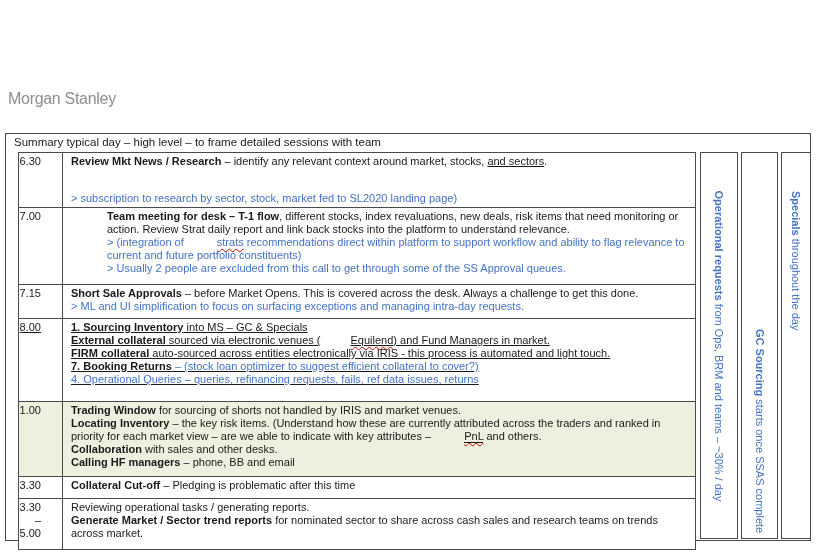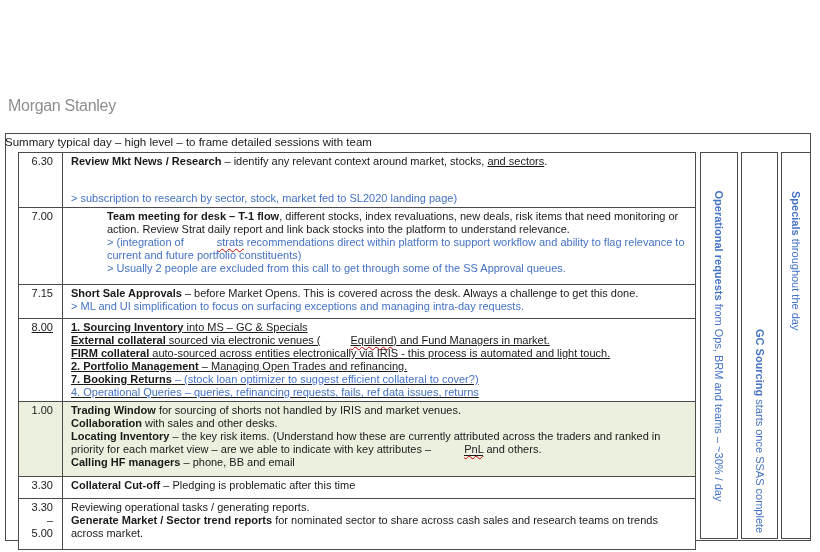--- a/index.html
+++ b/index.html
@@ -2,41 +2,41 @@
 <html style="--blue: #4472c4; --highlight: #ebf1de; --logo_gray: #8e8e8e; --border: #4a4a4a; --wavy_red: #c00000;"><head>
 <meta charset="utf-8">
 <style>
   html,body{margin:0;padding:0;background:#ffffff;}
   body{
     width:820px;height:552px;position:relative;overflow:hidden;
     font-family:"Liberation Sans","DejaVu Sans",sans-serif;
     color:#1a1a1a;
   }
   .logo{
-    position:absolute;left:8px;top:97px;
+    position:absolute;left:8px;top:90px;
     font-size:16px;letter-spacing:-0.3px;color:var(--logo_gray);
   }
   .outer-box{
     position:absolute;left:5px;top:133px;width:806px;height:408px;
     border:1px solid var(--border);box-sizing:border-box;background:#fff;
   }
   .table-header{
-    position:absolute;left:5px;top:136px;font-size:11.5px;color:#1a1a1a;
+    position:absolute;left:14px;top:136px;font-size:11.5px;color:#1a1a1a;
   }
   .schedule{
     position:absolute;left:18px;top:152px;width:678px;
     border:1px solid var(--border);box-sizing:border-box;background:#fff;
   }
   .row{display:flex;border-top:1px solid var(--border);font-size:11px;line-height:13px;}
   .row:first-child{border-top:none;}
   .row.hl{background:var(--highlight);}
   .time{
     flex:0 0 44px;width:44px;box-sizing:border-box;
     border-right:1px solid var(--border);
-    text-align:right;padding:2px 9px 0 0;
+    text-align:right;padding:2px 21px 0 0;
   }
   .desc{flex:1;padding:2px 4px 2px 8px;}
   .line.gap{margin-top:24px;}
   .b{font-weight:bold;}
   .blue{color:var(--blue);}
   .u{text-decoration:underline;}
   .wavy{
     text-decoration:underline;text-decoration-style:wavy;
     text-decoration-color:var(--wavy_red);text-decoration-thickness:1px;
     text-underline-offset:2px;
@@ -107,33 +107,32 @@
         </div>
       </div>
       <div class="row">
         <div class="time">
           <div class="tline">8.00</div>
         </div>
         <div class="desc">
           <div class="line"><span class="b">1. Sourcing Inventory</span><span class=""> into MS – GC &amp; Specials</span></div>
           <div class="line"><span class="b">External collateral</span><span class=""> sourced via electronic venues (</span><span class="wavy">Equilend</span><span class="">) and Fund Managers in market.</span></div>
           <div class="line"><span class="b">FIRM collateral</span><span class=""> auto-sourced across entities electronically via IRIS - this process is automated and light touch.</span></div>
-          <div class="line"><span class="b">2. Portfolio Management</span><span class=""> – Managing Open Trades and refinancing.</span></div>
           <div class="line"><span class="b">7. Booking Returns</span><span class="blue"> – (stock loan optimizer to suggest efficient collateral to cover?)</span></div>
           <div class="line"><span class="blue">4. Operational Queries – queries, refinancing requests, fails, ref data issues, returns</span></div>
         </div>
       </div>
       <div class="row hl">
         <div class="time">
           <div class="tline">1.00</div>
         </div>
         <div class="desc">
           <div class="line"><span class="b">Trading Window</span><span class=""> for sourcing of shorts not handled by IRIS and market venues.</span></div>
+          <div class="line"><span class="b">Locating Inventory</span><span class=""> – the key risk items. (Understand how these are currently attributed across the traders and ranked in priority for each market view – are we able to indicate with key attributes – </span><span class="u wavy">PnL</span><span class=""> and others.</span></div>
           <div class="line"><span class="b">Collaboration</span><span class=""> with sales and other desks.</span></div>
-          <div class="line"><span class="b">Locating Inventory</span><span class=""> – the key risk items. (Understand how these are currently attributed across the traders and ranked in priority for each market view – are we able to indicate with key attributes – </span><span class="u wavy">PnL</span><span class=""> and others.</span></div>
           <div class="line"><span class="b">Calling HF managers</span><span class=""> – phone, BB and email</span></div>
         </div>
       </div>
       <div class="row">
         <div class="time">
           <div class="tline">3.30</div>
         </div>
         <div class="desc">
           <div class="line"><span class="b">Collateral Cut-off</span><span class=""> – Pledging is problematic after this time</span></div>
         </div>

